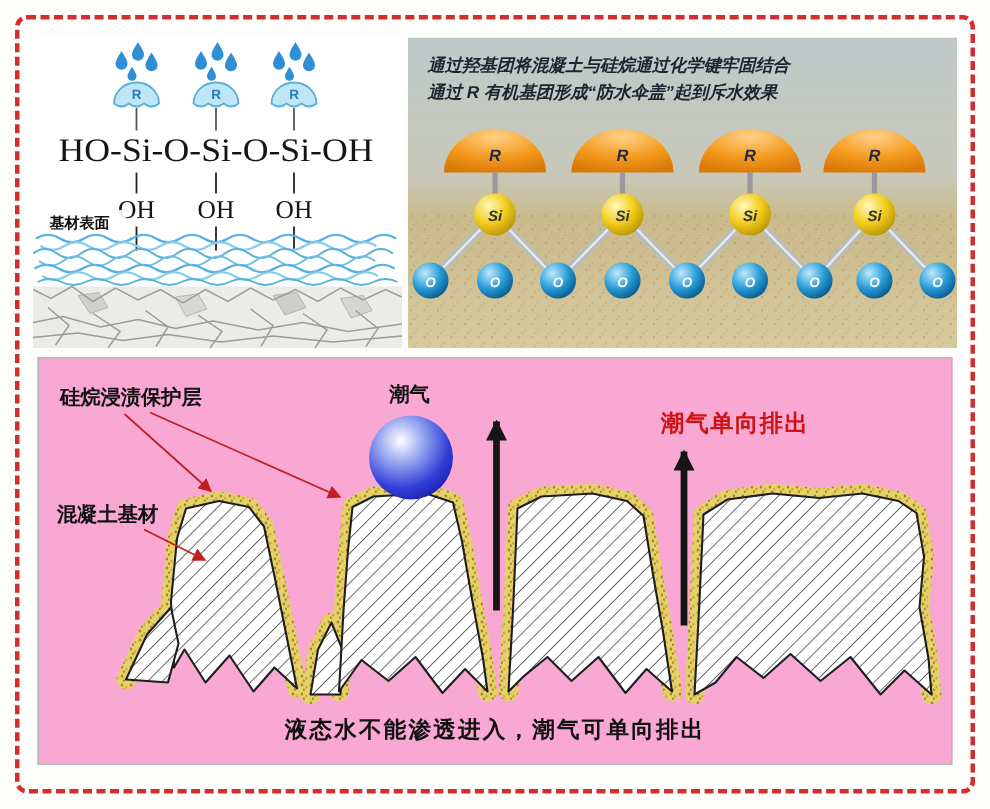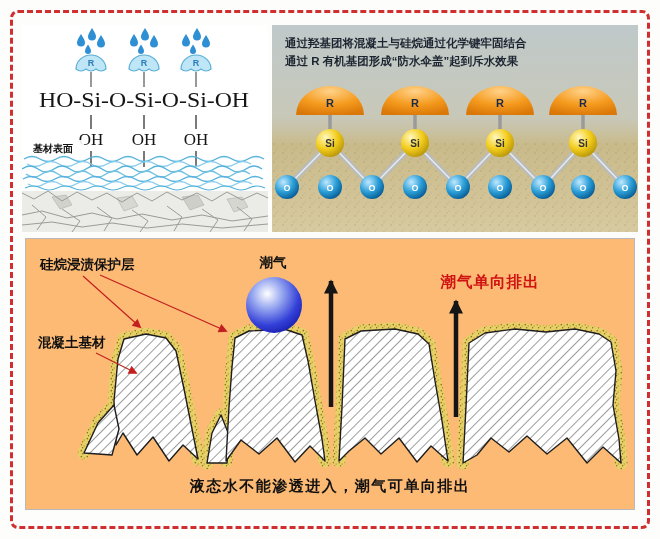--- a/index.html
+++ b/index.html
@@ -2,22 +2,22 @@
 <html><head>
 <meta charset="utf-8">
 <style>
   * { margin:0; padding:0; box-sizing:border-box; }
   html,body { width:660px; height:539px; }
   body { background:#ffffff; font-family:"Liberation Sans","DejaVu Sans",sans-serif; position:relative; overflow:hidden; }
   .page { width:660px; height:539px; background:#fdfdfb; position:relative; }
   .frame { position:absolute; inset:10px; border:3px dashed #d02f2f; border-radius:8px; padding:12px 9px 0 9px; }
   .top-row { display:flex; gap:4px; }
   .panel-left  { width:246px; height:207px; background:#ffffff; }
-  .panel-right { width:394px; height:207px; }
-  .panel-bottom{ width:610px; height:272px; margin:6px auto 0 auto; border:1px solid #b9b9b9; background:#fdba74; }
+  .panel-right { width:394px; height:207px;font-style:italic; }
+  .panel-bottom{ width:610px; height:272px; margin:6px auto 0 auto; border:1px solid #b9b9b9; background:#f9a8d4; }
   svg { display:block; }
   text { user-select:none; }
 </style>
 </head>
 <body>
 
 <div class="page">
   <div class="frame">
 
     <div class="top-row">

